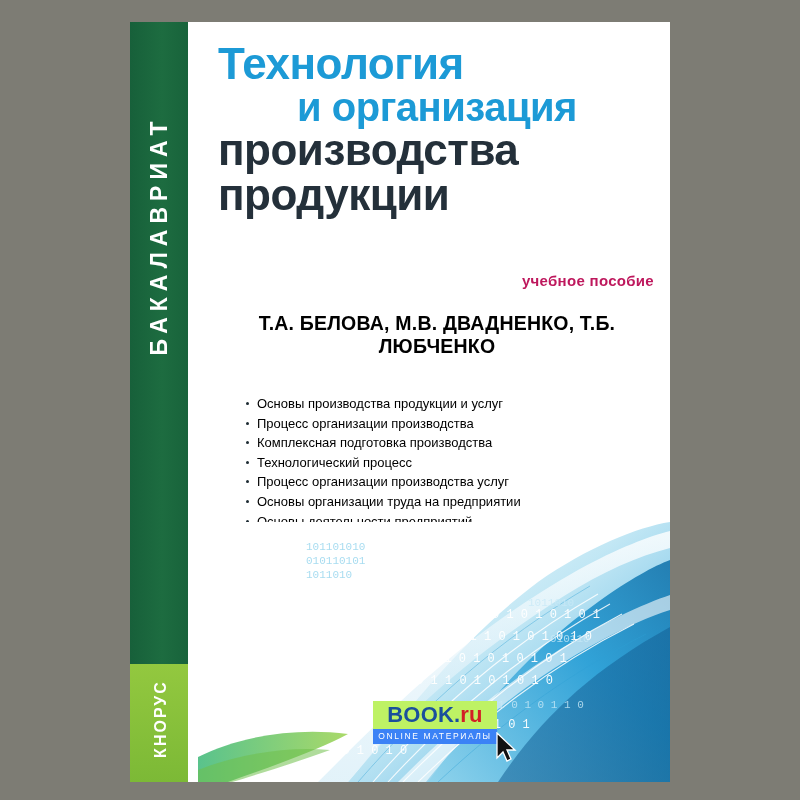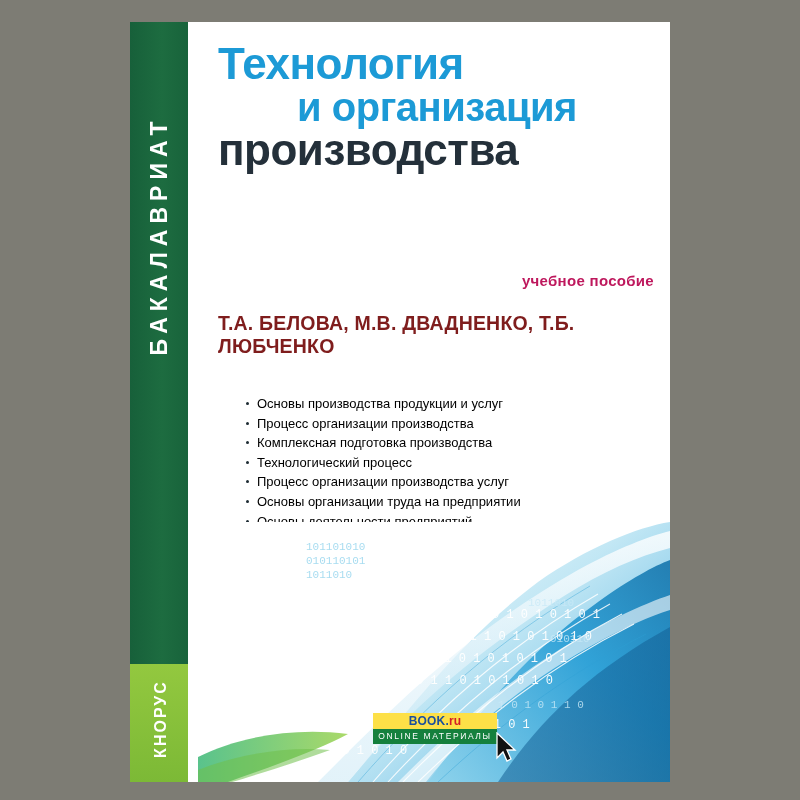--- a/index.html
+++ b/index.html
@@ -135,24 +135,25 @@
     font-weight: bold;
     font-size: 15px;
     letter-spacing: 0.3px;
   }
 
   .authors {
     position: absolute;
     left: 20px;
     top: 290px;
     right: 14px;
-    color: #7f1d1d;
+    color: #000000;
     font-weight: bold;
     font-size: 19.5px;
     letter-spacing: 0.2px;
+    text-align: center;
   }
 
   
   .bullets {
     position: absolute;
     left: 48px;
     top: 372px;
     right: 12px;
   }
   .bullet {
@@ -187,30 +188,30 @@
 
   
   #bookru {
     position: absolute;
     left: 175px;
     bottom: 38px;
     width: 124px;
     text-align: center;
   }
   #bookru .b1 {
-    background: #fde047;
+    background: #bef264;
     color: #1b4f9c;
     font-weight: bold;
-    font-size: 12px;
+    font-size: 22px;
     padding: 1px 0 1px;
     letter-spacing: 0.2px;
   }
   #bookru .b1 .ru { color: #d31f26; }
   #bookru .b2 {
-    background: #15803d;
+    background: #3b82f6;
     color: #ffffff;
     font-size: 8.5px;
     letter-spacing: 1.6px;
     padding: 2px 0 3px;
   }
 
   
   #cursor {
     position: absolute;
     left: 297px;
@@ -232,20 +233,21 @@
     <div id="spine-pale"></div>
     <div id="spine-word">БАКАЛАВРИАТ</div>
     <div id="spine-publisher">КНОРУС</div>
 
     <div id="content">
 
       <div class="title-wrap">
         <div class="t-line l1 t-blue">Технология</div>
         <div class="t-line l2 t-blue">и организация</div>
         <div class="t-line l1 t-dark">производства</div>
+        <div class="t-line l1 t-dark">продукции</div>
       </div>
 
       <div class="subtitle">учебное пособие</div>
 
       <div class="authors">Т.А. БЕЛОВА, М.В. ДВАДНЕНКО, Т.Б. ЛЮБЧЕНКО</div>
 
       <div class="bullets">
         <div class="bullet">Основы производства продукции и услуг</div>
         <div class="bullet">Процесс организации производства</div>
         <div class="bullet">Комплексная подготовка производства</div>

